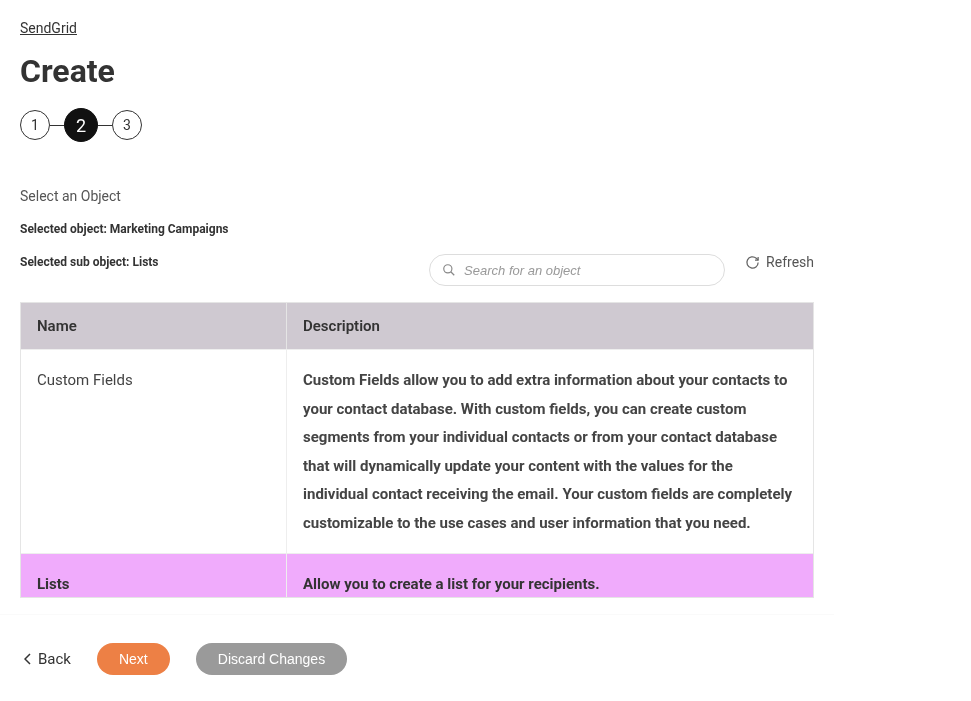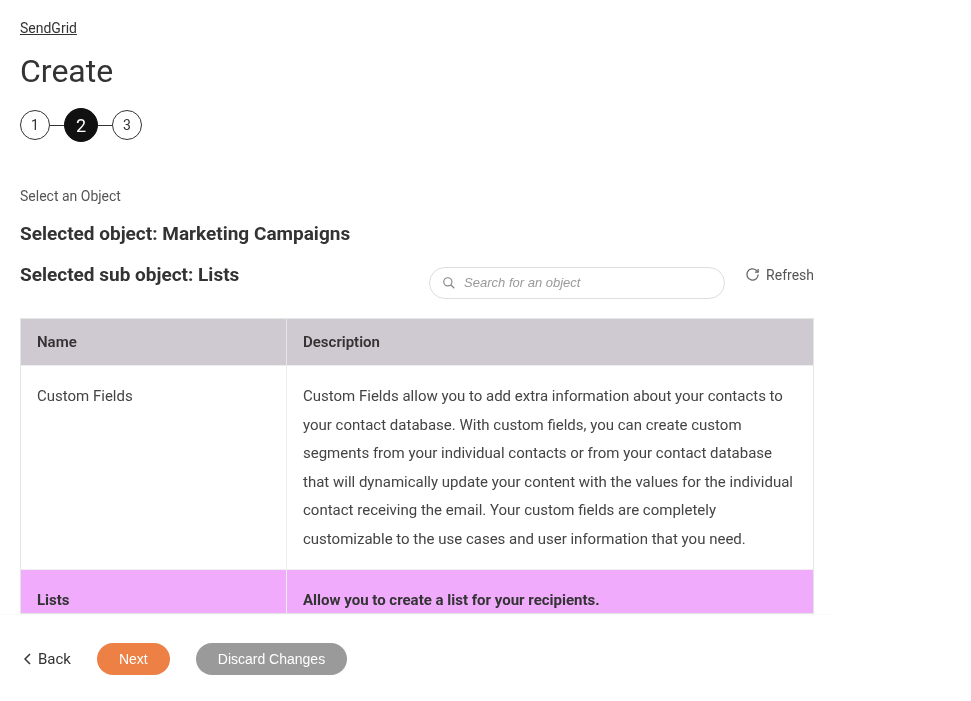--- a/index.html
+++ b/index.html
@@ -1,40 +1,40 @@
 <!DOCTYPE html>
 <html><head>
 <meta charset="utf-8">
 <style>
   * { box-sizing: border-box; margin: 0; padding: 0; }
   html, body { width: 971px; height: 701px; font-family: -apple-system, BlinkMacSystemFont, "Segoe UI", Roboto, "Helvetica Neue", Arial, sans-serif; background: #fff; color: #333; }
   .page { width: 834px; height: 701px; position: relative; display: flex; flex-direction: column; }
   .content { padding: 20px 20px 0 20px; flex: 1 1 auto; overflow: hidden; display: flex; flex-direction: column; }
   .breadcrumb { font-size: 14px; color: #333; text-decoration: underline; margin-bottom: 16px; display: inline-block; }
-  .page-title { font-size: 32px; font-weight: 400; color: #333; margin-bottom: 18px; }
+  .page-title { font-size: 32px; font-weight: 700; color: #333; margin-bottom: 18px; }
   .stepper { display: flex; align-items: center; margin-bottom: 46px; }
   .step { width: 30px; height: 30px; border-radius: 50%; border: 1px solid #333; display: flex; align-items: center; justify-content: center; font-size: 14px; background: #fff; color: #333; }
   .step.active { background: #111; color: #fff; border-color: #111; width: 34px; height: 34px; font-size: 18px; }
   .step-sep { width: 14px; height: 1px; background: #333; }
   .section-label { font-size: 14px; color: #555; margin-bottom: 18px; }
-  .selected-row { font-size: 19px; font-weight: 700; color: #333; margin-bottom: 18px; }
+  .selected-row { font-size: 12px; font-weight: 700; color: #333; margin-bottom: 18px; }
   .obj-bar { display: flex; align-items: center; justify-content: space-between; margin-bottom: 16px; }
   .search-wrap { display: flex; align-items: flex-start; gap: 20px; }
   .search-box { width: 296px; height: 32px; border: 1px solid #ddd; border-radius: 16px; display: flex; align-items: center; padding: 0 12px; gap: 8px; }
   .search-box input { border: none; outline: none; font-size: 13px; flex: 1; font-style: italic; color: #333; background: transparent; }
   .search-box input::placeholder { color: #999; font-style: italic; }
   .refresh { display: flex; align-items: center; gap: 6px; font-size: 14px; color: #555; cursor: pointer; }
   .table-wrap { border: 1px solid #e5e5e5; position: relative; }
   .table-head { display: grid; grid-template-columns: 266px 1fr; background: #cfc9d1; }
   .table-head .cell { padding: 14px 16px; font-size: 15px; font-weight: 600; color: #333; border-right: 1px solid #e5e5e5; }
   .table-head .cell:last-child { border-right: none; }
   .table-body { height: 248px; overflow-y: auto; }
   .row { display: grid; grid-template-columns: 266px 1fr; border-top: 1px solid #eee; }
   .row .cell { padding: 16px; font-size: 15px; line-height: 1.9; color: #444; border-right: 1px solid #eee; }
-  .row .cell:last-child { border-right: none; }
+  .row .cell:last-child { border-right: none; font-weight: bold; }
   .row .name-cell { padding-top: 16px; color: #444; }
   .row.selected { background: #f0abfc; }
   .row.selected .cell { font-weight: 700; color: #333; }
   
   .table-body::-webkit-scrollbar { width: 10px; }
   .table-body::-webkit-scrollbar-track { background: #f3f3f3; }
   .table-body::-webkit-scrollbar-thumb { background: #c9c9c9; border-radius: 5px; }
   .footer { height: 86px; border-top: 1px solid #fff; display: flex; align-items: center; padding: 0 24px; gap: 26px; background: #fff; box-shadow: 0 -1px 0 rgba(0,0,0,0.02); }
   .back-link { display: flex; align-items: center; gap: 6px; font-size: 15px; color: #333; cursor: pointer; }
   .btn { border: none; border-radius: 18px; height: 32px; padding: 0 22px; font-size: 14px; cursor: pointer; color: #fff; }

